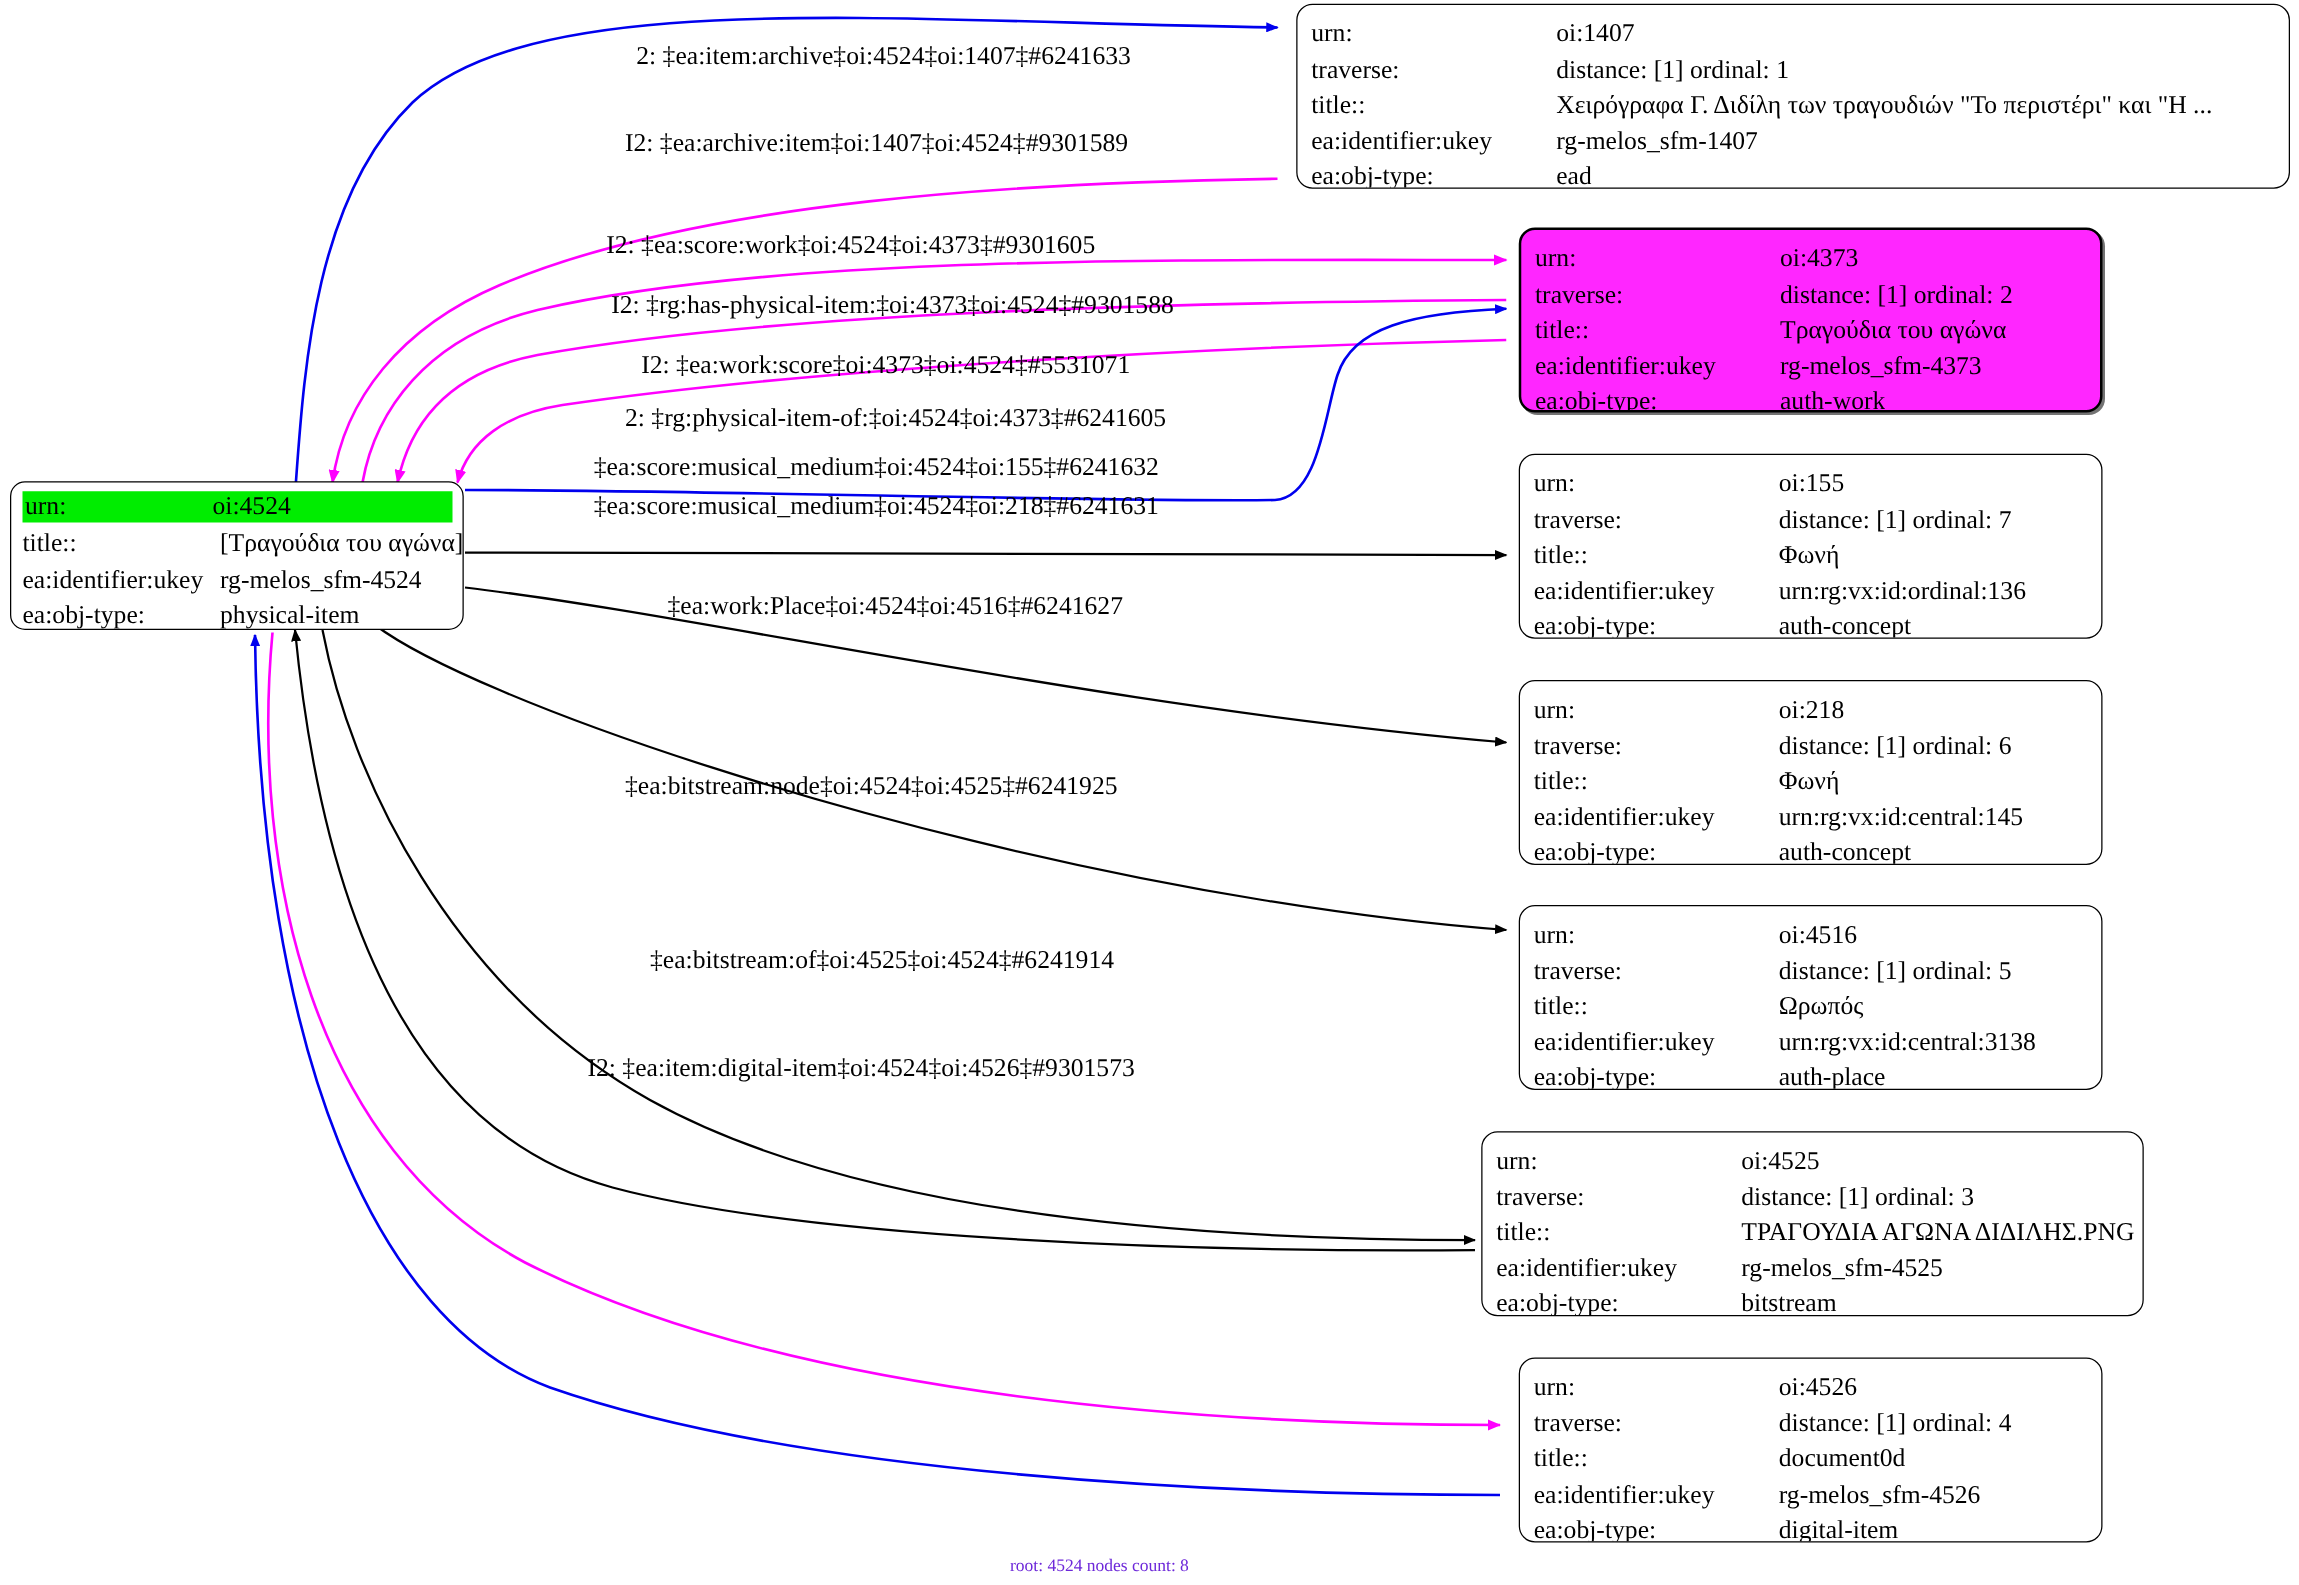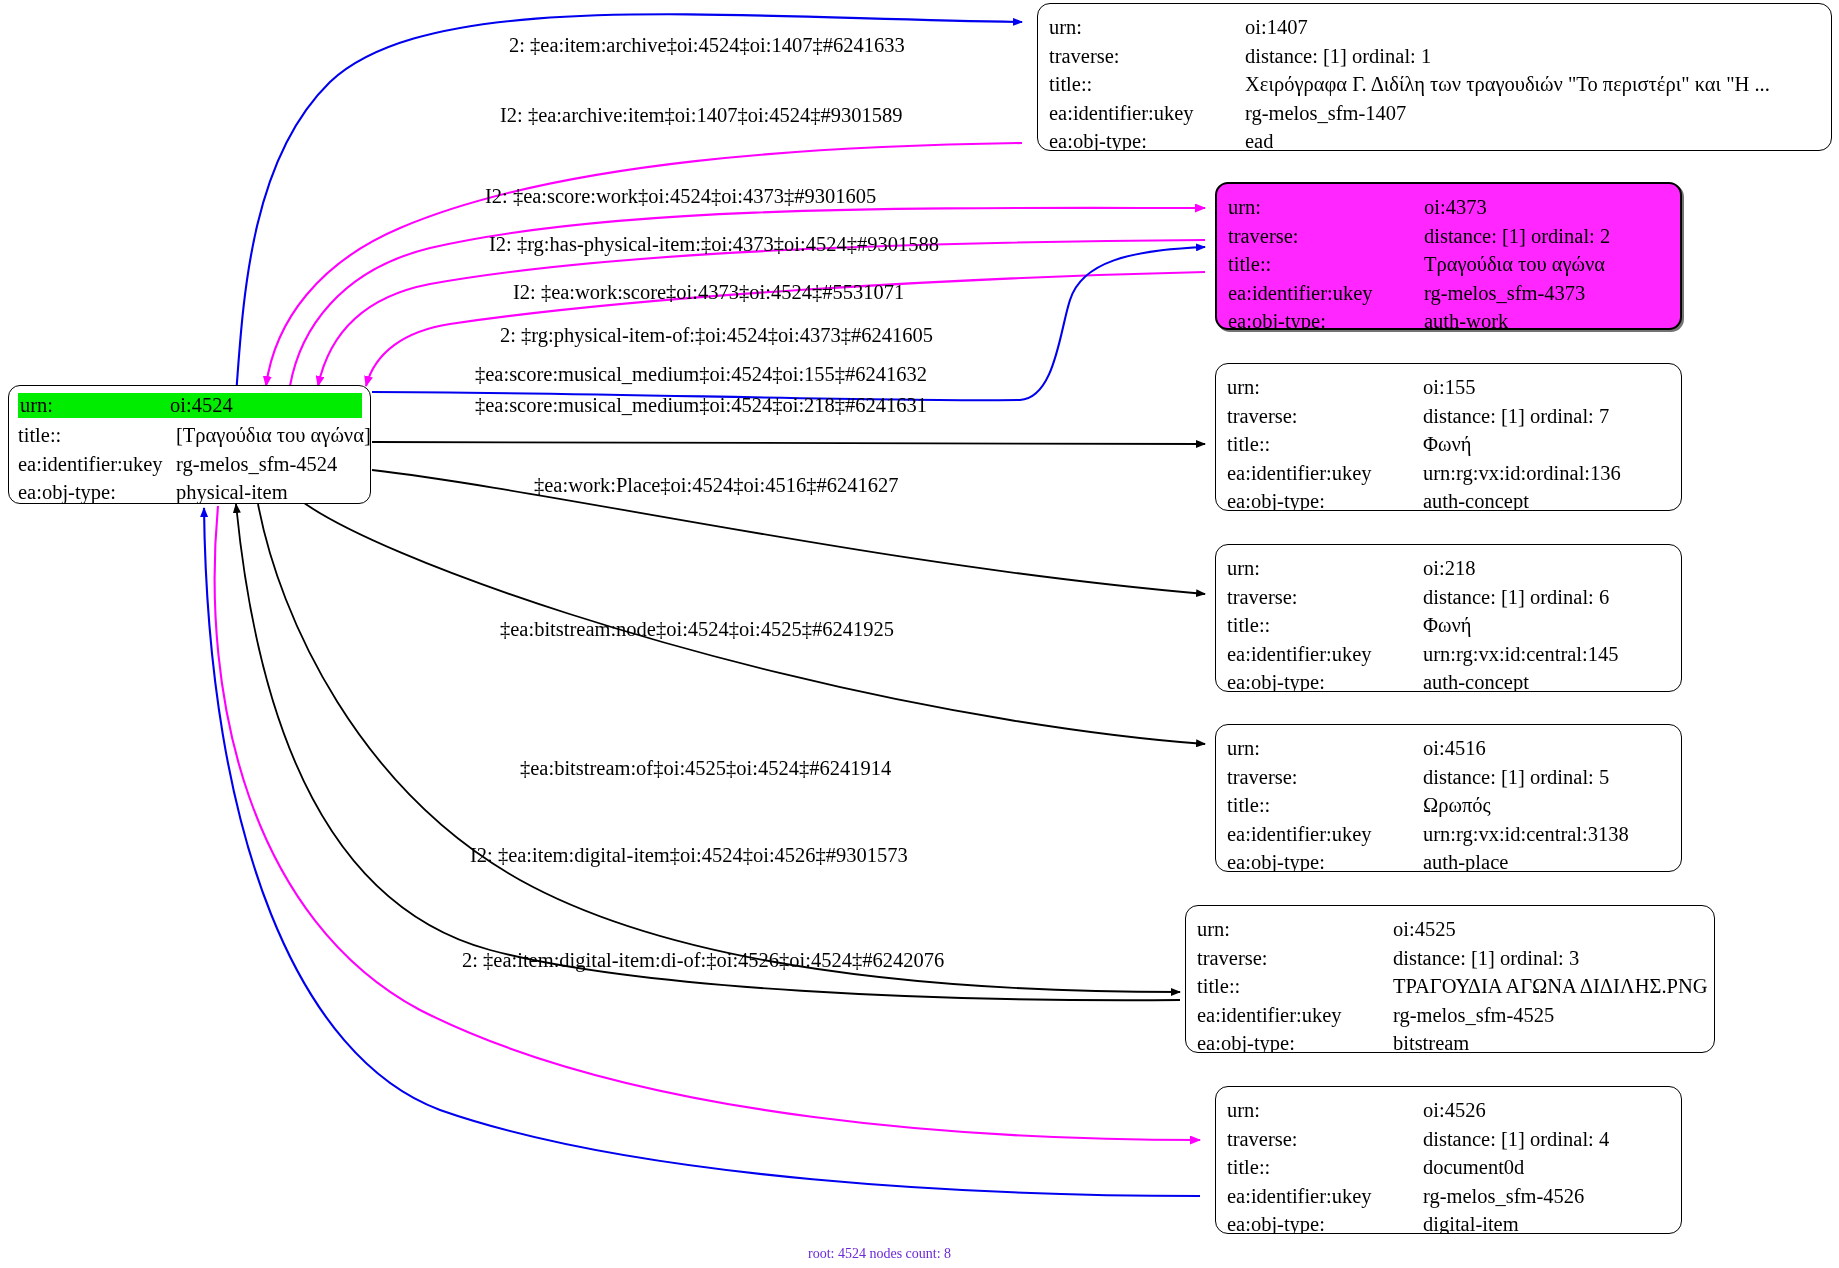--- a/index.html
+++ b/index.html
@@ -141,21 +141,20 @@
   <div class="elabel" style="left:485px; top:186px;">I2: ‡ea:score:work‡oi:4524‡oi:4373‡#9301605</div>
   <div class="elabel" style="left:489px; top:234px;">I2: ‡rg:has-physical-item:‡oi:4373‡oi:4524‡#9301588</div>
   <div class="elabel" style="left:513px; top:282px;">I2: ‡ea:work:score‡oi:4373‡oi:4524‡#5531071</div>
   <div class="elabel" style="left:500px; top:325px;">2: ‡rg:physical-item-of:‡oi:4524‡oi:4373‡#6241605</div>
   <div class="elabel" style="left:475px; top:364px;">‡ea:score:musical_medium‡oi:4524‡oi:155‡#6241632</div>
   <div class="elabel" style="left:475px; top:395px;">‡ea:score:musical_medium‡oi:4524‡oi:218‡#6241631</div>
   <div class="elabel" style="left:534px; top:475px;">‡ea:work:Place‡oi:4524‡oi:4516‡#6241627</div>
   <div class="elabel" style="left:500px; top:619px;">‡ea:bitstream:node‡oi:4524‡oi:4525‡#6241925</div>
   <div class="elabel" style="left:520px; top:758px;">‡ea:bitstream:of‡oi:4525‡oi:4524‡#6241914</div>
   <div class="elabel" style="left:470px; top:845px;">I2: ‡ea:item:digital-item‡oi:4524‡oi:4526‡#9301573</div>
-  <div class="elabel" style="left:462px; top:950px;">2: ‡ea:item:digital-item:di-of:‡oi:4526‡oi:4524‡#6242076</div>
 
   <div class="node root" style="left:8px; top:385px; width:363px; height:119px;">
     <div class="row rootrow-hl">
       <span class="k hl" style="width:146px;">urn:</span>
       <span class="v hl" style="width:190px;">oi:4524</span>
     </div>
     <div class="row">
       <span class="k">title::</span>
       <span class="v">[Τραγούδια του αγώνα]</span>
     </div>

